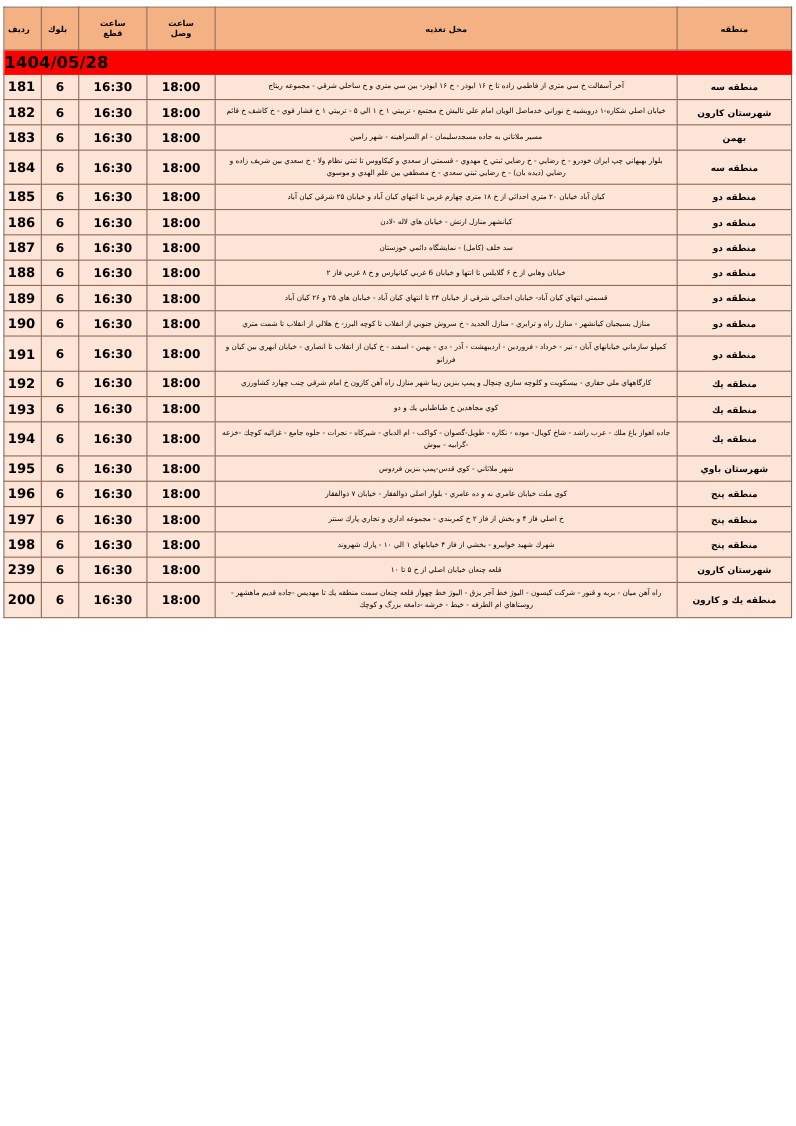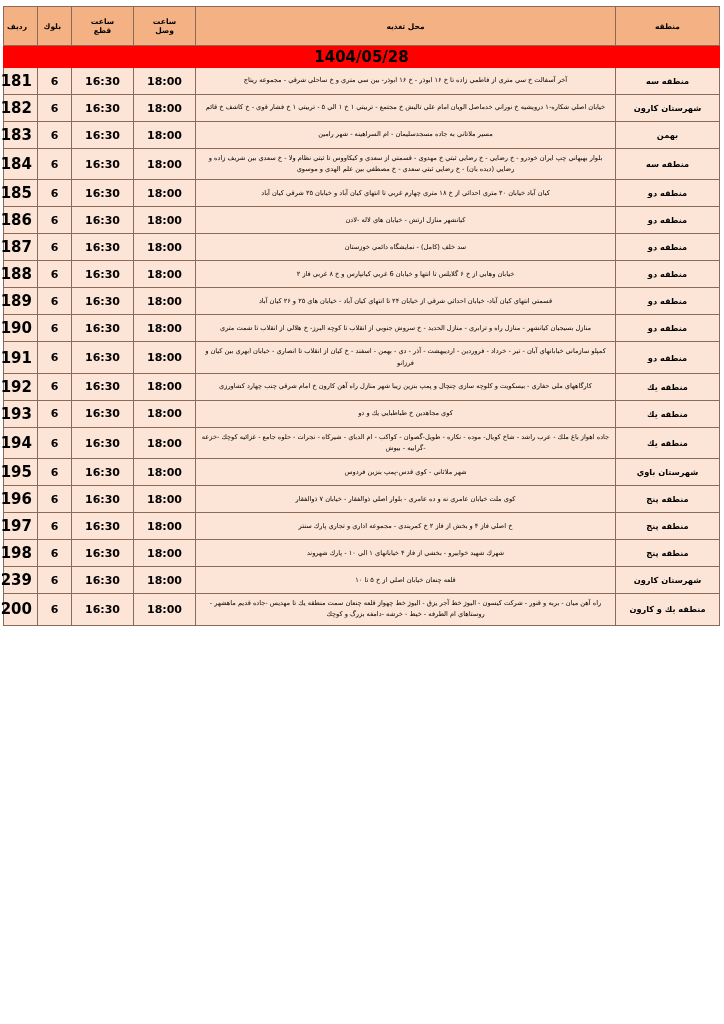--- a/index.html
+++ b/index.html
@@ -30,26 +30,26 @@
     font-size: 10.5px;
     font-weight: bold;
     height: 34px;
     border: 1px solid #ffff00;
     padding: 2px 4px;
     letter-spacing: 0px;
   }
   .date-bar td {
     background: #ff0000;
     color: #000000;
-    text-align: center;
+    text-align: left;
     font-size: 15px;
     font-weight: bold;
     height: 22px;
     border: 1px solid #ff0000;
-    padding: 1px 20px;
+    padding: 1px 0;
     font-family: "DejaVu Sans", "Liberation Sans", sans-serif;
   }
   thead.col-head th {
     background: #f4b183;
     color: #000000;
     font-size: 7.5px;
     font-weight: bold;
     height: 22px;
     border: 1px solid #8c6a58;
     padding: 10px;
@@ -57,21 +57,21 @@
     vertical-align: middle;
   }
   tbody.rows td {
     background: #fce4d6;
     border: 1px solid #8c6a58;
     color: #000000;
     text-align: center;
     vertical-align: middle;
     padding: 4px 5px;
   }
-  td.c-radif  { font-size: 15px; font-weight: bold; width: 34px; margin-left: 32px; }
+  td.c-radif  { font-size: 12px; font-weight: bold; width: 34px; margin-left: 32px; }
   td.c-blok   { font-size: 11px; font-weight: bold; width: 34px; }
   td.c-ghat   { font-size: 11px; font-weight: bold; width: 62px; }
   td.c-vasl   { font-size: 11px; font-weight: bold; width: 62px; }
   td.c-mahal  { font-size: 6.6px; line-height: 1.7; width: 420px; }
   td.c-mantaq { font-size: 8.2px; font-weight: bold; width: 104px; }
   th.h-radif  { width: 34px; }
   th.h-blok   { width: 34px; }
   th.h-ghat   { width: 62px; }
   th.h-vasl   { width: 62px; }
   th.h-mahal  { width: 420px; }

